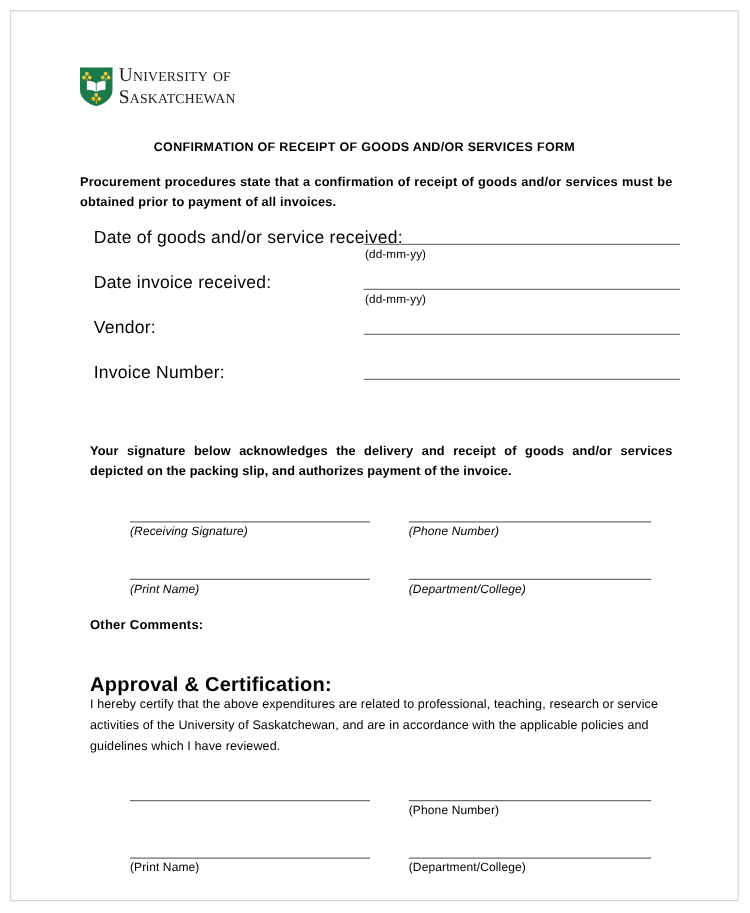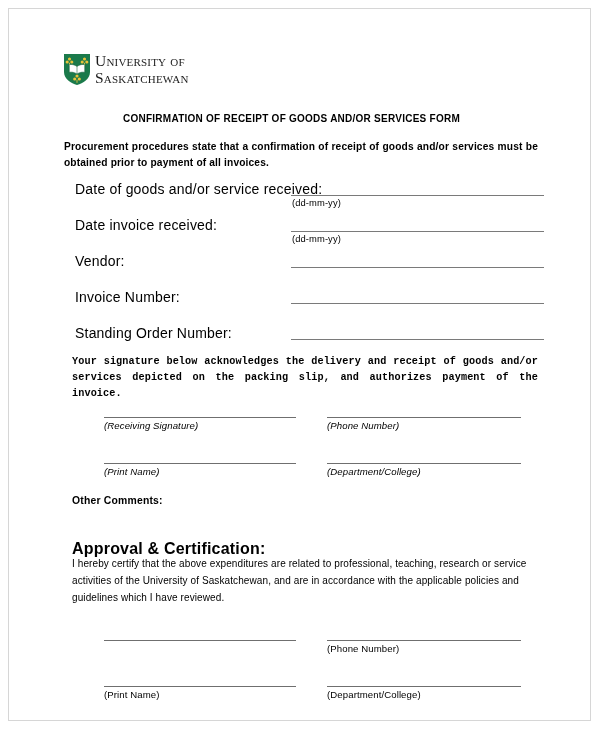--- a/index.html
+++ b/index.html
@@ -116,21 +116,20 @@
   #ack-paragraph {
     position: absolute;
     left: 63px;
     width: 466px;
     top: 345px;
     font-size: 10.2px;
     font-weight: bold;
     line-height: 1.58;
     text-align: justify;
     letter-spacing: 0.1px;
-    font-family: Liberation Mono, monospace;
   }
 
   
   .sig-block {
     position: absolute;
     left: 0;
     width: 100%;
   }
   .sig-row {
     position: relative;
@@ -232,24 +231,20 @@
     <div class="field-row">
       <div class="field-label">Vendor:</div>
       <div class="field-line"></div>
     </div>
 
     <div class="field-row">
       <div class="field-label">Invoice Number:</div>
       <div class="field-line"></div>
     </div>
 
-    <div class="field-row">
-      <div class="field-label">Standing Order Number:</div>
-      <div class="field-line"></div>
-    </div>
 
   </div>
 
   <div id="ack-paragraph">Your signature below acknowledges the delivery and receipt of goods and/or services depicted on the packing slip, and authorizes payment of the invoice.</div>
 
   <div class="sig-block" style="top:396px;font-style:italic;">
 
     <div class="sig-row">
       <div class="sig-cell-left">
         <div class="sig-line"></div>

